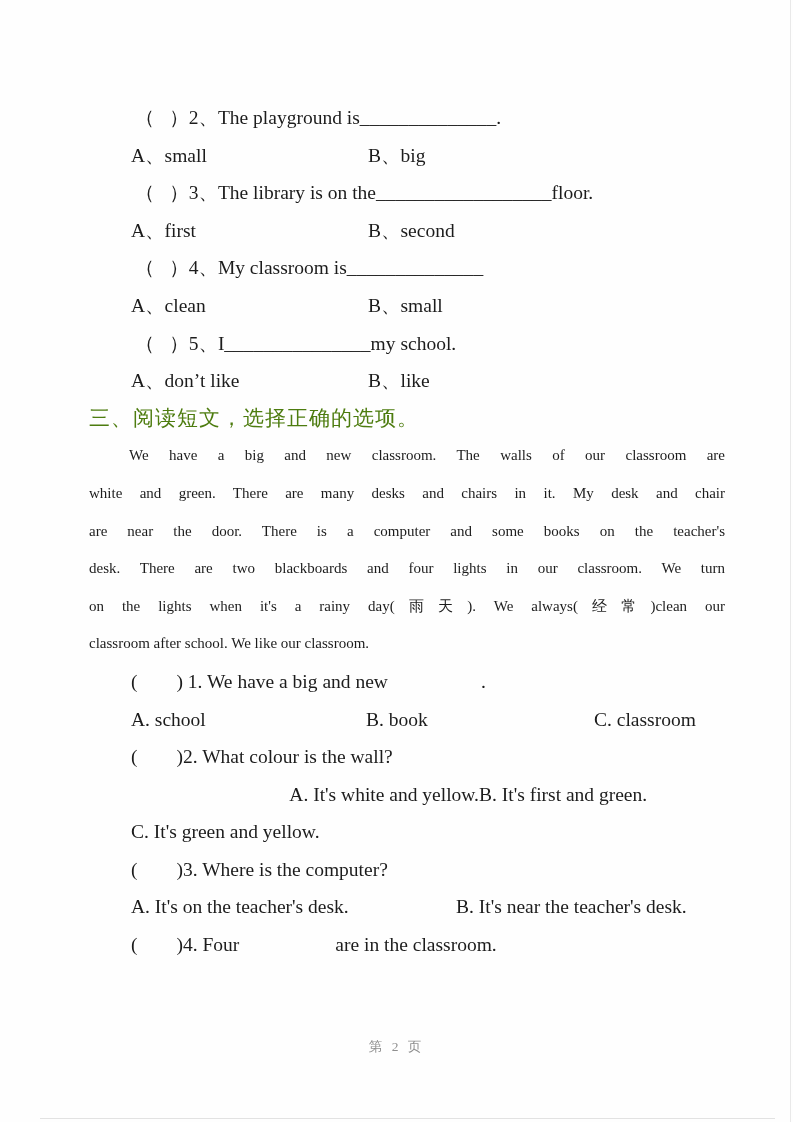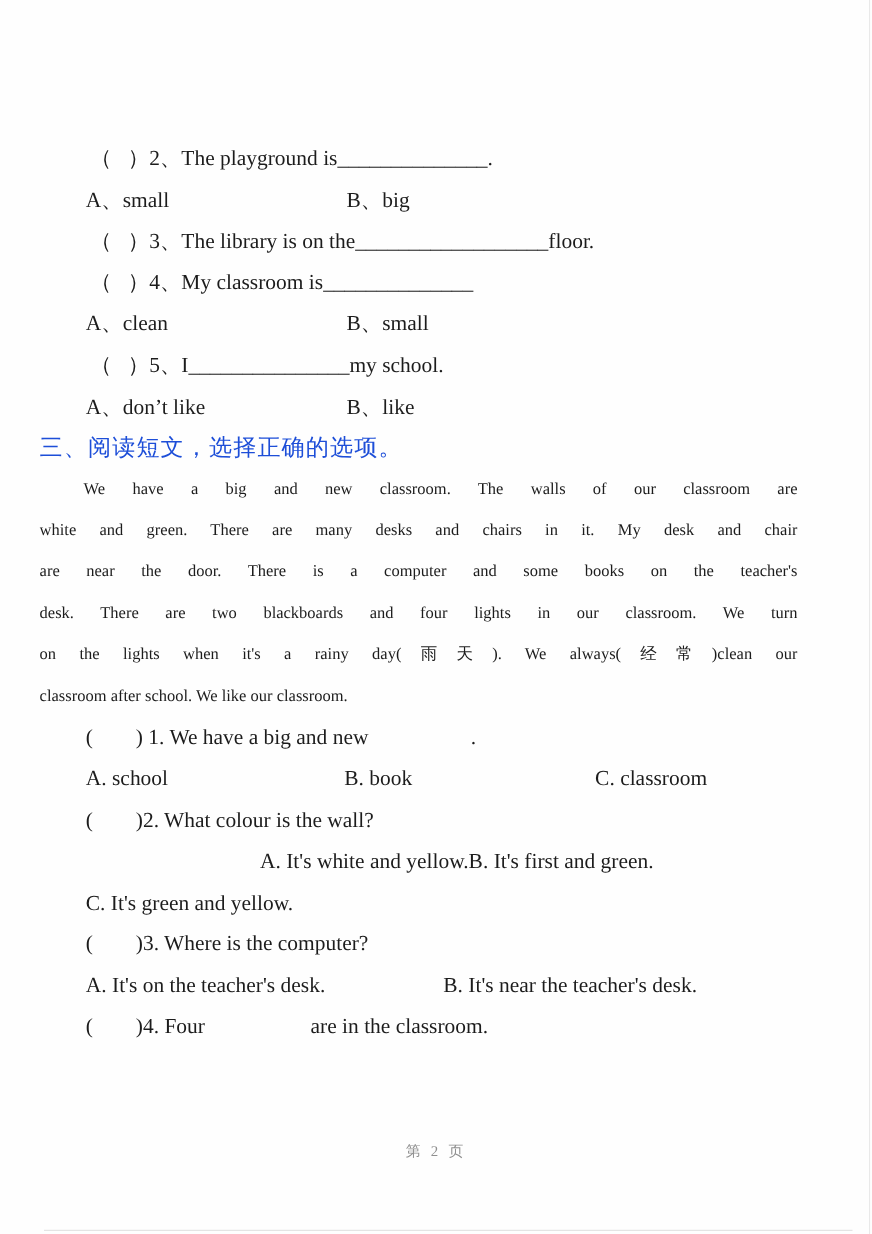--- a/index.html
+++ b/index.html
@@ -19,37 +19,37 @@
   .scan-edge-right {
     position: absolute; top: 0; right: 2px; width: 1px; height: 100%;
     background: #e9e9e9;
   }
   .scan-edge-bottom {
     position: absolute; left: 40px; bottom: 3px; width: 735px; height: 1px;
     background: #e2e2e2;
   }
   .content {
     position: absolute;
-    top: 126px; left: 0;
+    top: 99px; left: 0;
     width: 793px;
-    padding: 0 68px 0 36px;
+    padding: 0 68px 0 89px;
     box-sizing: border-box;
     font-size: 19.5px;
     line-height: 37.6px;
   }
   .line { height: 37.6px; white-space: nowrap; }
   .indent { padding-left: 42px; }
   .stem-a { padding-left: 46px; }
 
   
   .col-a { display: inline-block; width: 237px; }
 
   
   .heading {
-    color: #1d4ed8;
+    color: #4d7c0f;
     font-size: 21px;
     font-weight: 500;
     letter-spacing: 1px;
   }
 
   
   .passage-line {
     height: 37.6px;
     font-size: 15px;
     text-align: justify;
@@ -85,20 +85,23 @@
 <div class="page">
 
   <div class="content">
 
     <div class="line stem-a">（&nbsp;&nbsp;&nbsp;）2、The playground is______________.</div>
     <div class="line indent">
       <span class="col-a">A、small</span><span>B、big</span>
     </div>
 
     <div class="line stem-a">（&nbsp;&nbsp;&nbsp;）3、The library is on the__________________floor.</div>
+    <div class="line indent">
+      <span class="col-a">A、first</span><span>B、second</span>
+    </div>
 
     <div class="line stem-a">（&nbsp;&nbsp;&nbsp;）4、My classroom is______________</div>
     <div class="line indent">
       <span class="col-a">A、clean</span><span>B、small</span>
     </div>
 
     <div class="line stem-a">（&nbsp;&nbsp;&nbsp;）5、I_______________my school.</div>
     <div class="line indent">
       <span class="col-a">A、don’t like</span><span>B、like</span>
     </div>

